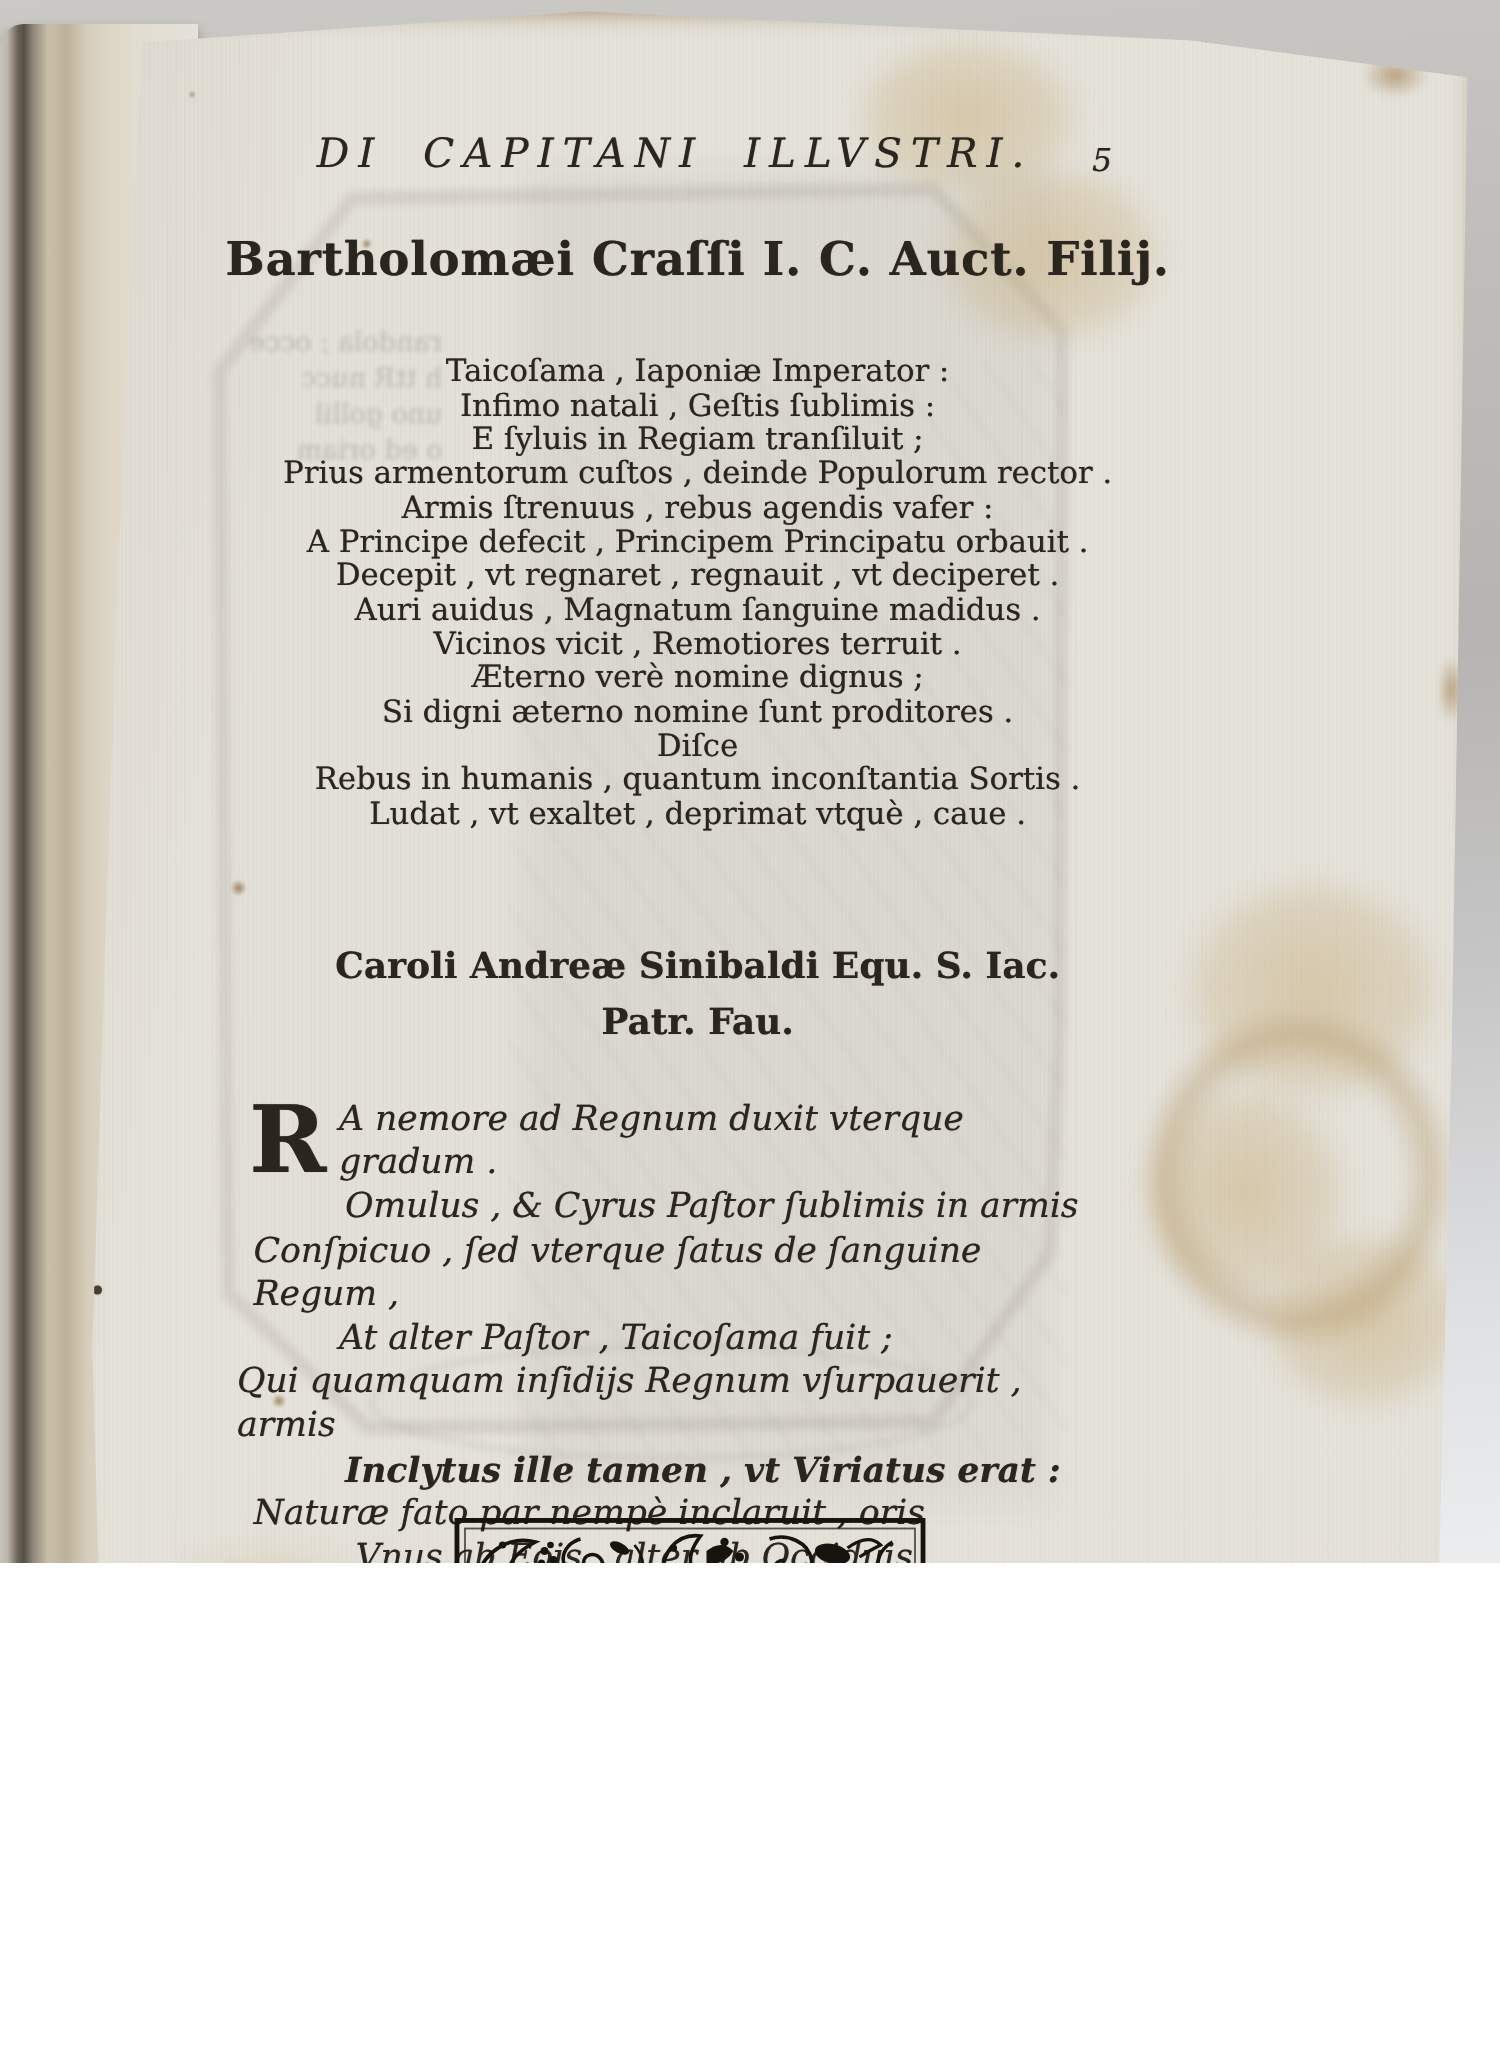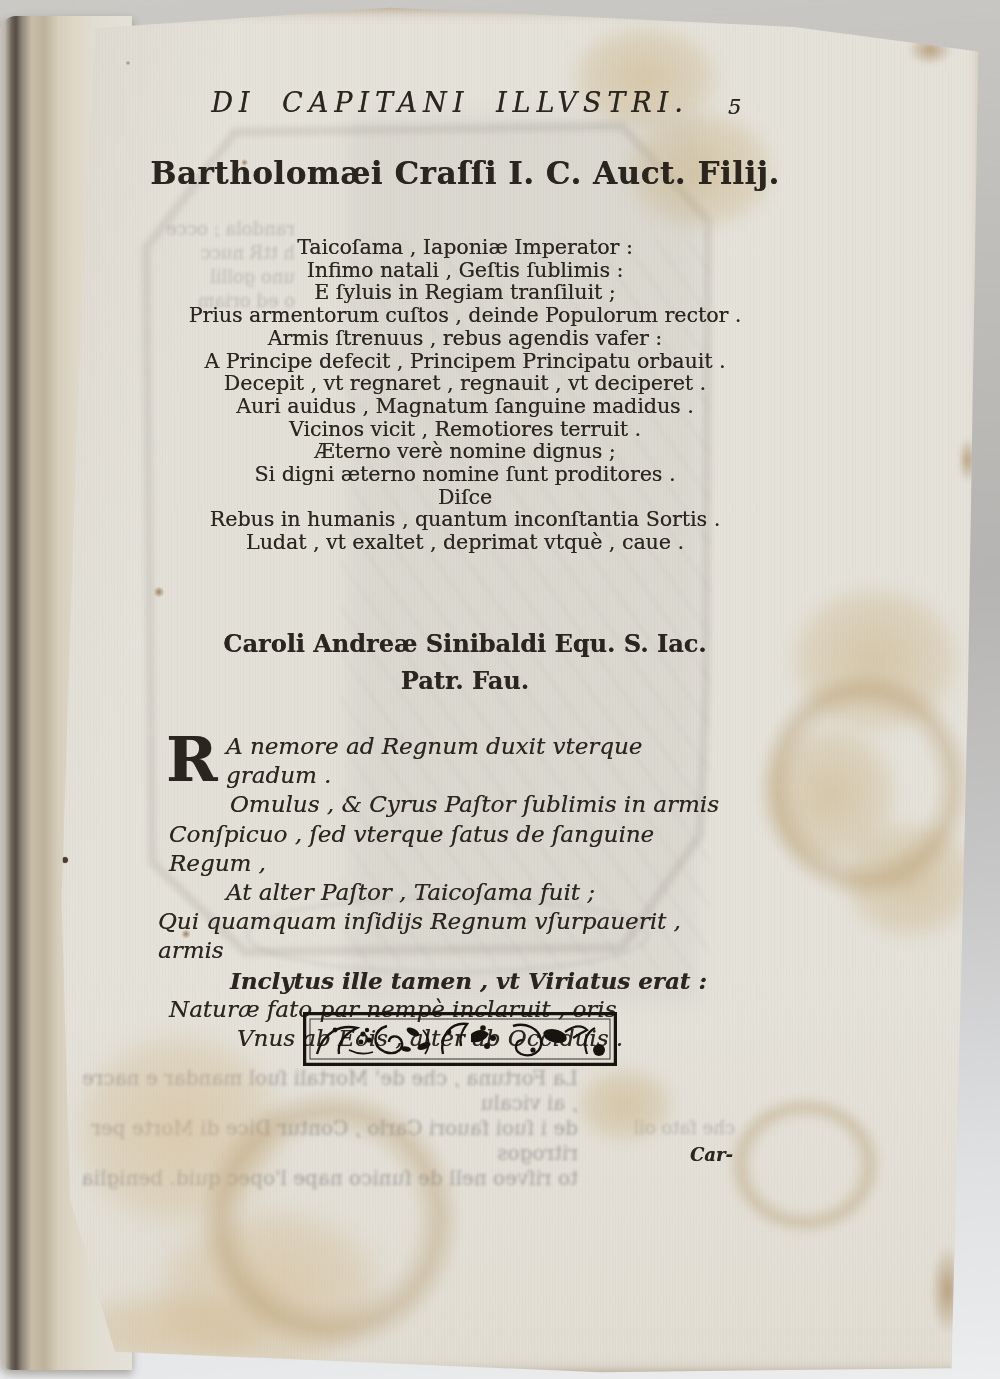--- a/index.html
+++ b/index.html
@@ -1,19 +1,19 @@
 <!DOCTYPE html>
 <html><head>
 <meta charset="utf-8">
 <style>
   * { margin:0; padding:0; box-sizing:border-box; }
   html,body { width:1000px; height:1379px; }
   body { font-family:"DejaVu Serif","Liberation Serif",serif; overflow:hidden; }
 
-  .photo { position:relative; width:1000px; height:1379px; overflow:hidden;
+  .photo { position:relative; width:1000px; height:1042px; overflow:hidden;
     background:linear-gradient(175deg,#cbc9c5 0%,#c0beba 22%,#b6b4b2 45%,#c6c6c6 65%,#dfe0e2 85%,#ecedef 100%); }
 
   
   .book-edge { position:absolute; left:0; top:16px; width:132px; height:1354px;
     background:linear-gradient(90deg,#c6c3be 0px,#bdb6aa 5px,#6a6156 12px,#564e44 16px,#90867a 22px,#c9bfa9 32px,#bdb199 44px,#d6cdbb 58px,#ded7c7 75px,#e2ddd2 95px,#e4e1d9 132px);
     border-radius:16px 0 0 12px; box-shadow:0 4px 8px rgba(70,60,45,.4); }
 
   
   .page { position:absolute; left:30px; top:5px; width:955px; height:1370px;
     background:#e5e2da;

